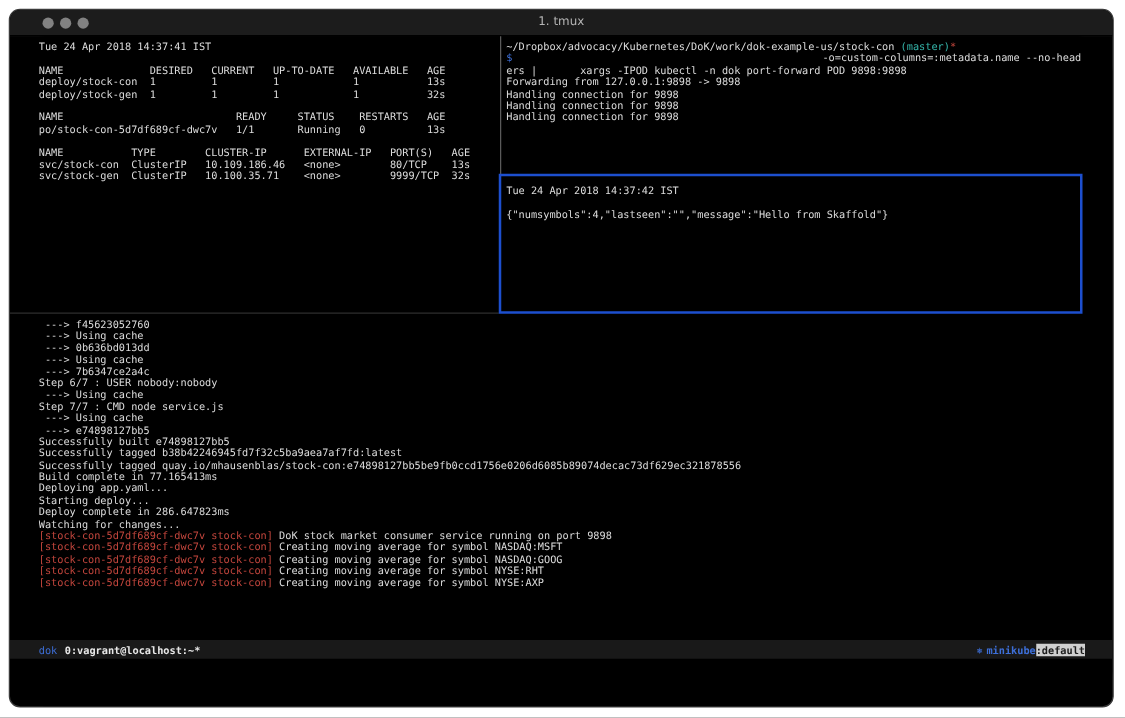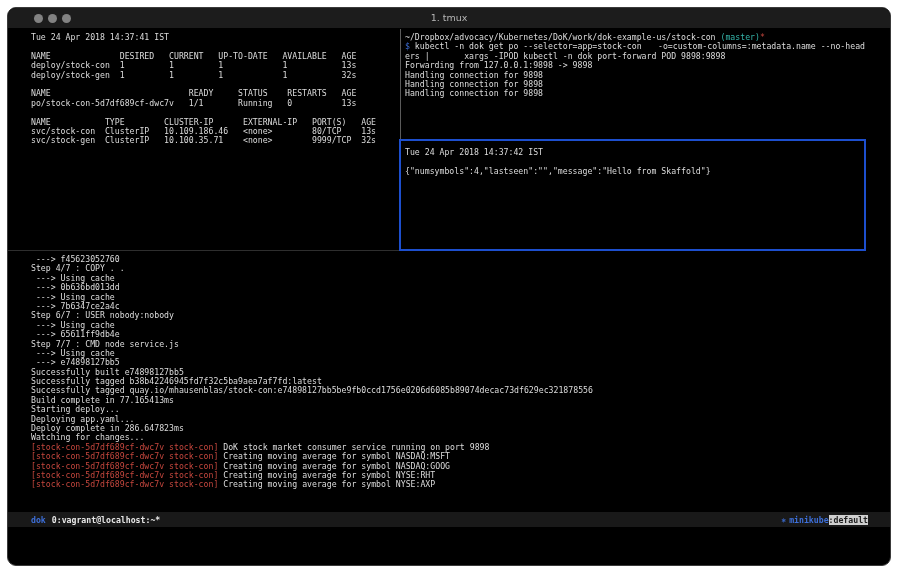--- a/index.html
+++ b/index.html
@@ -31,21 +31,21 @@
   .pane-br{left:397px;top:119px;width:455px;height:98px;}
   .pane-bottom{left:23px;top:226px;width:836px;height:254px;text-decoration:underline;}
   .vdiv{position:absolute;left:392px;top:0;width:1px;height:112px;background:var(--inactive-border);}
   .hdiv{position:absolute;left:0;top:221px;width:391px;height:1px;background:#2e2e2e;}
   .active-box{position:absolute;left:391px;top:110px;width:467px;height:112px;
     border:2px solid var(--active-border);pointer-events:none;}
   .statusbar{position:absolute;left:0;right:0;top:483px;height:15px;background:var(--status-bg);
     display:flex;align-items:center;justify-content:space-between;
     padding:0 22px 0 23px;font-size:8.2px;}
   .sb-left{display:flex;align-items:center;gap:6px;}
-  .sb-session{color:var(--blue);font-weight:bold;}
+  .sb-session{color:var(--blue);font-weight:normal;}
   .sb-window{color:#e8e8e8;font-weight:bold;}
   .sb-right{display:flex;align-items:center;}
   .sb-kube-icon{color:var(--blue);margin-right:3px;}
   .sb-kube-ctx{color:var(--blue);font-weight:bold;}
   .sb-kube-ns{color:#1c1c1c;background:var(--ns-bg);font-weight:bold;}
 </style>
 </head>
 <body>
 
 <div class="window">
@@ -72,55 +72,53 @@
         <div class="tl"><span class="sg fg">NAME           TYPE        CLUSTER-IP      EXTERNAL-IP   PORT(S)   AGE</span></div>
         <div class="tl"><span class="sg fg">svc/stock-con  ClusterIP   10.109.186.46   &lt;none&gt;        80/TCP    13s</span></div>
         <div class="tl"><span class="sg fg">svc/stock-gen  ClusterIP   10.100.35.71    &lt;none&gt;        9999/TCP  32s</span></div>
       </div>
 
     <div class="vdiv"></div>
     <div class="hdiv"></div>
 
     <div class="pane pane-tr">
         <div class="tl"><span class="sg fg">~/Dropbox/advocacy/Kubernetes/DoK/work/dok-example-us/stock-con </span><span class="sg cyan">(master)</span><span class="sg red">*</span></div>
-        <div class="tl"><span class="sg blue">$ </span><span class="sg fg">kubectl -n dok get po --selector=app=stock-con</span><span class="sg grow"></span><span class="sg fg">-o=custom-columns=:metadata.name --no-head</span></div>
+        <div class="tl"><span class="sg blue">$ </span><span class="sg grow"></span><span class="sg fg">-o=custom-columns=:metadata.name --no-head</span></div>
         <div class="tl"><span class="sg fg">ers |       xargs -IPOD kubectl -n dok port-forward POD 9898:9898</span></div>
         <div class="tl"><span class="sg fg">Forwarding from 127.0.0.1:9898 -&gt; 9898</span></div>
         <div class="tl"><span class="sg fg">Handling connection for 9898</span></div>
         <div class="tl"><span class="sg fg">Handling connection for 9898</span></div>
         <div class="tl"><span class="sg fg">Handling connection for 9898</span></div>
       </div>
 
     <div class="active-box"></div>
 
     <div class="pane pane-br">
         <div class="tl"><span class="sg fg">Tue 24 Apr 2018 14:37:42 IST</span></div>
         <div class="tl"><span class="sg fg"></span></div>
         <div class="tl"><span class="sg fg">{"numsymbols":4,"lastseen":"","message":"Hello from Skaffold"}</span></div>
       </div>
 
     <div class="pane pane-bottom">
         <div class="tl"><span class="sg fg"> ---&gt; f45623052760</span></div>
-        <div class="tl"><span class="sg fg">Step 4/7 : COPY . .</span></div>
         <div class="tl"><span class="sg fg"> ---&gt; Using cache</span></div>
         <div class="tl"><span class="sg fg"> ---&gt; 0b636bd013dd</span></div>
         <div class="tl"><span class="sg fg"> ---&gt; Using cache</span></div>
         <div class="tl"><span class="sg fg"> ---&gt; 7b6347ce2a4c</span></div>
         <div class="tl"><span class="sg fg">Step 6/7 : USER nobody:nobody</span></div>
         <div class="tl"><span class="sg fg"> ---&gt; Using cache</span></div>
-        <div class="tl"><span class="sg fg"> ---&gt; 65611ff9db4e</span></div>
         <div class="tl"><span class="sg fg">Step 7/7 : CMD node service.js</span></div>
         <div class="tl"><span class="sg fg"> ---&gt; Using cache</span></div>
         <div class="tl"><span class="sg fg"> ---&gt; e74898127bb5</span></div>
         <div class="tl"><span class="sg fg">Successfully built e74898127bb5</span></div>
         <div class="tl"><span class="sg fg">Successfully tagged b38b42246945fd7f32c5ba9aea7af7fd:latest</span></div>
         <div class="tl"><span class="sg fg">Successfully tagged quay.io/mhausenblas/stock-con:e74898127bb5be9fb0ccd1756e0206d6085b89074decac73df629ec321878556</span></div>
         <div class="tl"><span class="sg fg">Build complete in 77.165413ms</span></div>
+        <div class="tl"><span class="sg fg">Deploying app.yaml...</span></div>
         <div class="tl"><span class="sg fg">Starting deploy...</span></div>
-        <div class="tl"><span class="sg fg">Deploying app.yaml...</span></div>
         <div class="tl"><span class="sg fg">Deploy complete in 286.647823ms</span></div>
         <div class="tl"><span class="sg fg">Watching for changes...</span></div>
         <div class="tl"><span class="sg red">[stock-con-5d7df689cf-dwc7v stock-con]</span><span class="sg fg"> DoK stock market consumer service running on port 9898</span></div>
         <div class="tl"><span class="sg red">[stock-con-5d7df689cf-dwc7v stock-con]</span><span class="sg fg"> Creating moving average for symbol NASDAQ:MSFT</span></div>
         <div class="tl"><span class="sg red">[stock-con-5d7df689cf-dwc7v stock-con]</span><span class="sg fg"> Creating moving average for symbol NASDAQ:GOOG</span></div>
         <div class="tl"><span class="sg red">[stock-con-5d7df689cf-dwc7v stock-con]</span><span class="sg fg"> Creating moving average for symbol NYSE:RHT</span></div>
         <div class="tl"><span class="sg red">[stock-con-5d7df689cf-dwc7v stock-con]</span><span class="sg fg"> Creating moving average for symbol NYSE:AXP</span></div>
       </div>
 
     <div class="statusbar">

